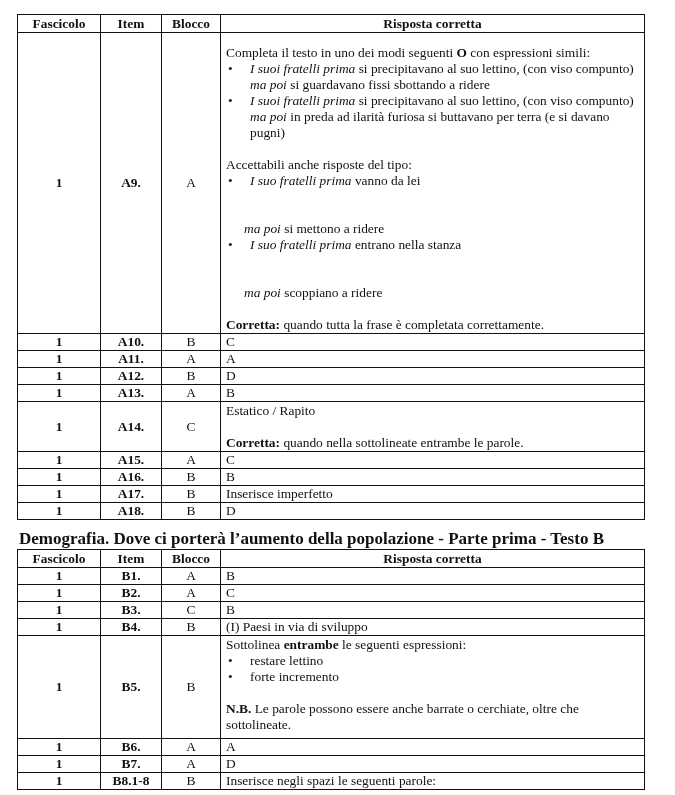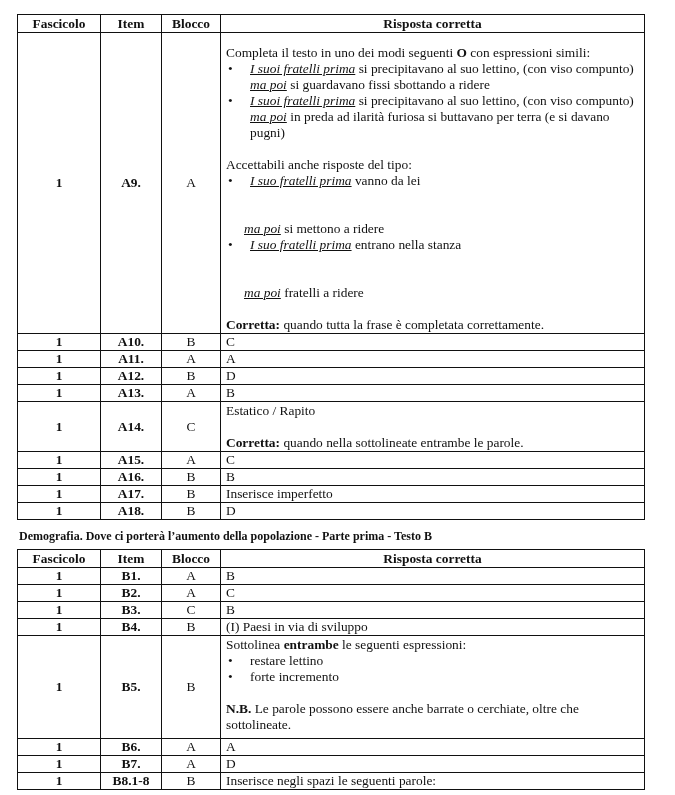--- a/index.html
+++ b/index.html
@@ -19,27 +19,27 @@
   table.key th { font-weight: bold; text-align: center; height: 17px; }
   col.c1 { width: 83px; } col.c2 { width: 61px; } col.c3 { width: 59px; } col.c4 { width: auto; }
   td.num, td.item { text-align: center; font-weight: bold; }
   td.blk { text-align: center; }
   td.ans { text-align: left; padding-left: 5px; }
   tr.short td { height: 15px; }
   .bullet { display: flex; }
   .bullet .dot { width: 22px; flex: none; padding-left: 2px; }
   .indent2 { padding-left: 18px; margin-top: 32px; }
   .gap { height: 16px; }
-  i { font-style: italic; text-decoration: underline; }
+  i { font-style: italic; }
   b { font-weight: bold; }
   #t1 { top: 14px; }
   #t2 { top: 549px; }
   .section-title {
     position: absolute; left: 19px; top: 529px;
-    font-weight: bold; font-size: 12px;
+    font-weight: bold; font-size: 17px;
   }
 </style>
 </head>
 <body>
 
 <table class="key" id="t1">
   <colgroup>
       <col class="c1">
       <col class="c2">
       <col class="c3">
@@ -72,21 +72,21 @@
         <div>Accettabili anche risposte del tipo:</div>
         <div class="bullet">
           <span class="dot">•</span>
           <span><i>I suo fratelli prima</i><span> vanno da lei</span></span>
         </div>
         <div class="indent2"><i>ma poi</i><span> si mettono a ridere</span></div>
         <div class="bullet">
           <span class="dot">•</span>
           <span><i>I suo fratelli prima</i><span> entrano nella stanza</span></span>
         </div>
-        <div class="indent2"><i>ma poi</i><span> fratelli a ridere</span></div>
+        <div class="indent2"><i>ma poi</i><span> scoppiano a ridere</span></div>
         <div class="gap"></div>
         <div><b>Corretta:</b><span> quando tutta la frase è completata correttamente.</span></div>
       </td>
     </tr>
     <tr class="short">
       <td class="num">1</td>
       <td class="item">A10.</td>
       <td class="blk">B</td>
       <td class="ans">C</td>
     </tr>

